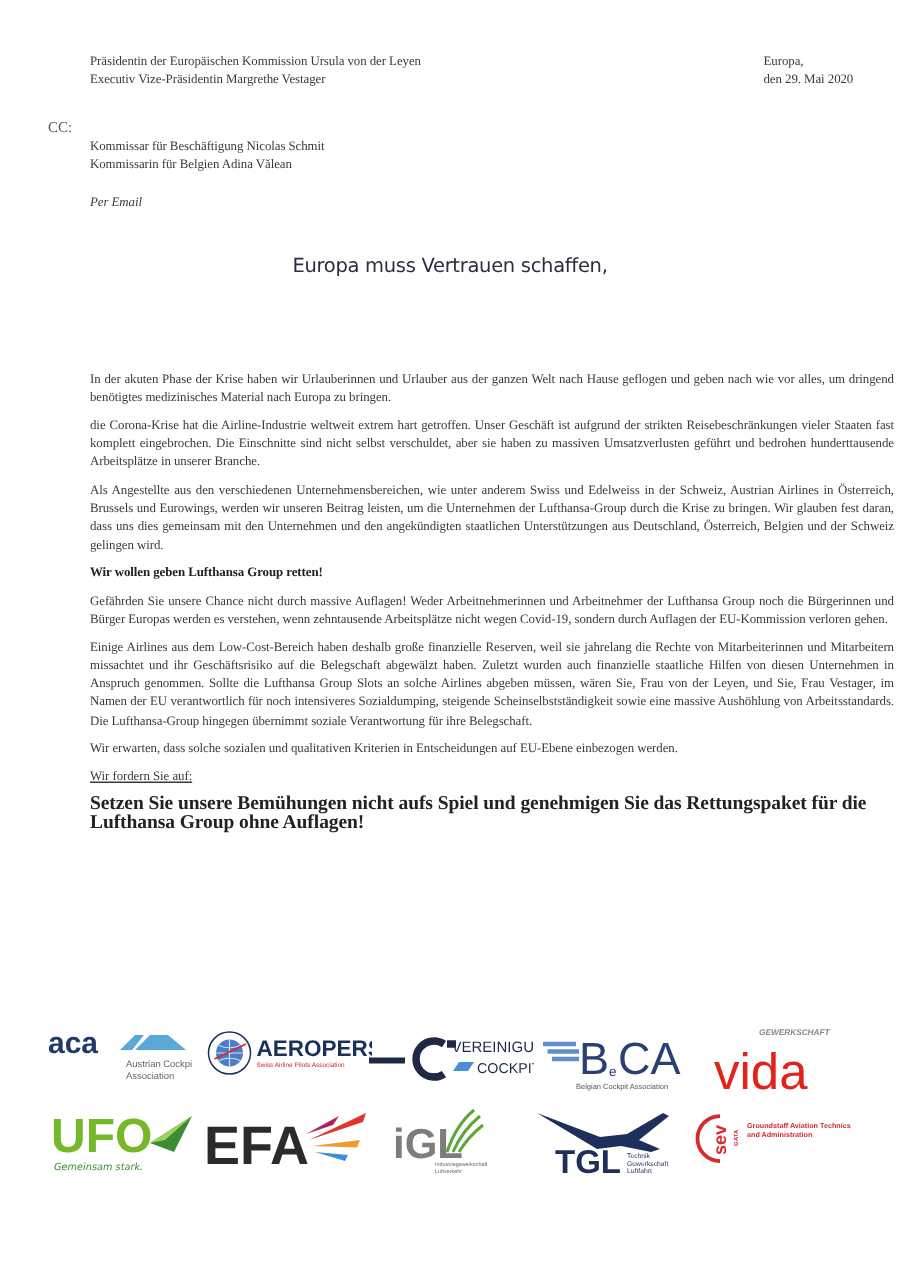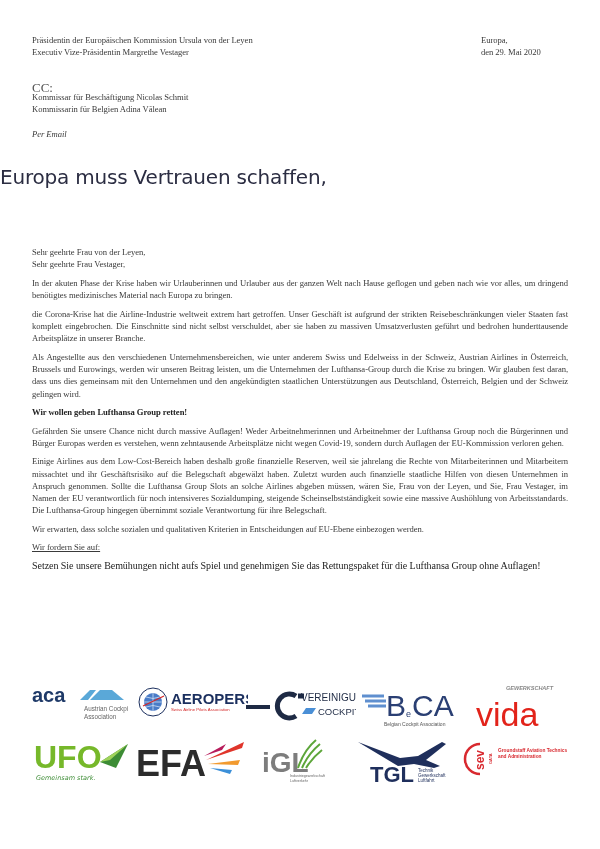--- a/index.html
+++ b/index.html
@@ -1,36 +1,36 @@
 <!DOCTYPE html>
 <html><head>
 <meta charset="utf-8">
 <style>
   html, body { margin: 0; padding: 0; background: #ffffff; }
   body { width: 600px; height: 849px; position: relative; overflow: hidden;
          font-family: "Liberation Serif", "DejaVu Serif", serif; color: #3a3a3a; }
   .page { position: absolute; left: 0; top: 0; width: 600px; height: 849px; }
-  .txt { font-size: 8.6px; line-height: 12.3px; letter-spacing: -0.05px; }
+  .txt { font-size: 8.6px; line-height: 12.3px; letter-spacing: -0.05px; margin-left: 28px; }
 
   .recipients { position: absolute; left: 32px; top: 34px; width: 380px; }
   .date-block { position: absolute; left: 481px; top: 34px; width: 100px; }
-  .cc-label { position: absolute; left: 32px; top: 80px; font-size: 13px; color: #555; }
+  .cc-label { position: absolute; left: 32px; top: 80px; font-size: 10px; color: #555; }
   .cc-list { position: absolute; left: 32px; top: 91px; width: 380px; }
   .per-email { position: absolute; left: 32px; top: 128px; font-style: italic; }
 
-  .headline { position: absolute; left: 0; top: 166px; width: 600px; 
-              font-family: "DejaVu Sans", sans-serif; font-size: 20px; line-height: 23px;
+  .headline { position: absolute; left: 0; top: 166px; width: 600px; text-align: center;
+              font-family: "DejaVu Sans", sans-serif; font-size: 13px; line-height: 23px;
               color: #2b2d42; font-weight: 500; letter-spacing: -0.2px; }
 
   .body { position: absolute; left: 32px; top: 246px; width: 536px; }
   .body p { margin: 0 0 6.2px 0; text-align: justify; }
   .body .salutation { margin-bottom: 6.2px; }
   .body .bold { font-weight: bold; color: #222; }
   .body .underline { text-decoration: underline; }
-  .body .demand { font-weight: normal; color: #222; font-size: 10px; line-height: 12.6px; }
+  .body .demand { font-weight: bold; color: #222; font-size: 13px; line-height: 12.6px; }
 
   .logos { position: absolute; left: 0; top: 674px; width: 600px; height: 120px; }
   .logo { position: absolute; }
   .logo svg { display: block; }
   .lbl { font-family: "Liberation Sans", "DejaVu Sans", sans-serif; }
 </style>
 </head>
 <body>
 
 <div class="page">
@@ -51,24 +51,20 @@
     <div>Kommissarin für Belgien Adina Vălean</div>
   </div>
 
   <div class="per-email txt">Per Email</div>
 
   <div class="headline">
     <div>Europa muss Vertrauen schaffen,</div>
   </div>
 
   <div class="body txt">
-    <div class="salutation">
-      <div>Sehr geehrte Frau von der Leyen,</div>
-      <div style="margin-bottom:6px">Sehr geehrte Frau Vestager,</div>
-    </div>
     <p>In der akuten Phase der Krise haben wir Urlauberinnen und Urlauber aus der ganzen Welt nach Hause geflogen und geben nach wie vor alles, um dringend benötigtes medizinisches Material nach Europa zu bringen.</p>
     <p>die Corona-Krise hat die Airline-Industrie weltweit extrem hart getroffen. Unser Geschäft ist aufgrund der strikten Reise­beschränkungen vieler Staaten fast komplett eingebrochen. Die Einschnitte sind nicht selbst verschuldet, aber sie haben zu massiven Umsatzverlusten geführt und bedrohen hunderttausende Arbeitsplätze in unserer Branche.</p>
     <p>Als Angestellte aus den verschiedenen Unternehmensbereichen, wie unter anderem Swiss und Edelweiss in der Schweiz, Austrian Airlines in Österreich, Brussels und Eurowings, werden wir unseren Beitrag leisten, um die Unternehmen der Lufthansa-Group durch die Krise zu bringen. Wir glauben fest daran, dass uns dies gemeinsam mit den Unternehmen und den angekündigten staatlichen Unterstützungen aus Deutschland, Österreich, Belgien und der Schweiz gelingen wird.</p>
     <p class="bold">Wir wollen geben Lufthansa Group retten!</p>
     <p>Gefährden Sie unsere Chance nicht durch massive Auflagen! Weder Arbeitnehmerinnen und Arbeitnehmer der Luft­hansa Group noch die Bürgerinnen und Bürger Europas werden es verstehen, wenn zehntausende Arbeitsplätze nicht wegen Covid-19, sondern durch Auflagen der EU-Kommission verloren gehen.</p>
     <p>Einige Airlines aus dem Low-Cost-Bereich haben deshalb große finanzielle Reserven, weil sie jahrelang die Rechte von Mitarbeiterinnen und Mitarbeitern missachtet und ihr Geschäftsrisiko auf die Belegschaft abgewälzt haben. Zuletzt wurden auch finanzielle staatliche Hilfen von diesen Unternehmen in Anspruch genommen. Sollte die Lufthansa Group Slots an solche Airlines abgeben müssen, wären Sie, Frau von der Leyen, und Sie, Frau Vestager, im Namen der EU ver­antwortlich für noch intensiveres Sozialdumping, steigende Scheinselbstständigkeit sowie eine massive Aushöhlung von Arbeitsstandards. Die Lufthansa-Group hingegen übernimmt soziale Verantwortung für ihre Belegschaft.</p>
     <p>Wir erwarten, dass solche sozialen und qualitativen Kriterien in Entscheidungen auf EU-Ebene einbezogen werden.</p>
     <p class="underline">Wir fordern Sie auf:</p>
     <p class="demand" style="text-align:left">Setzen Sie unsere Bemühungen nicht aufs Spiel und genehmigen Sie das Rettungspaket für die Lufthansa Group ohne Auflagen!</p>
   </div>

